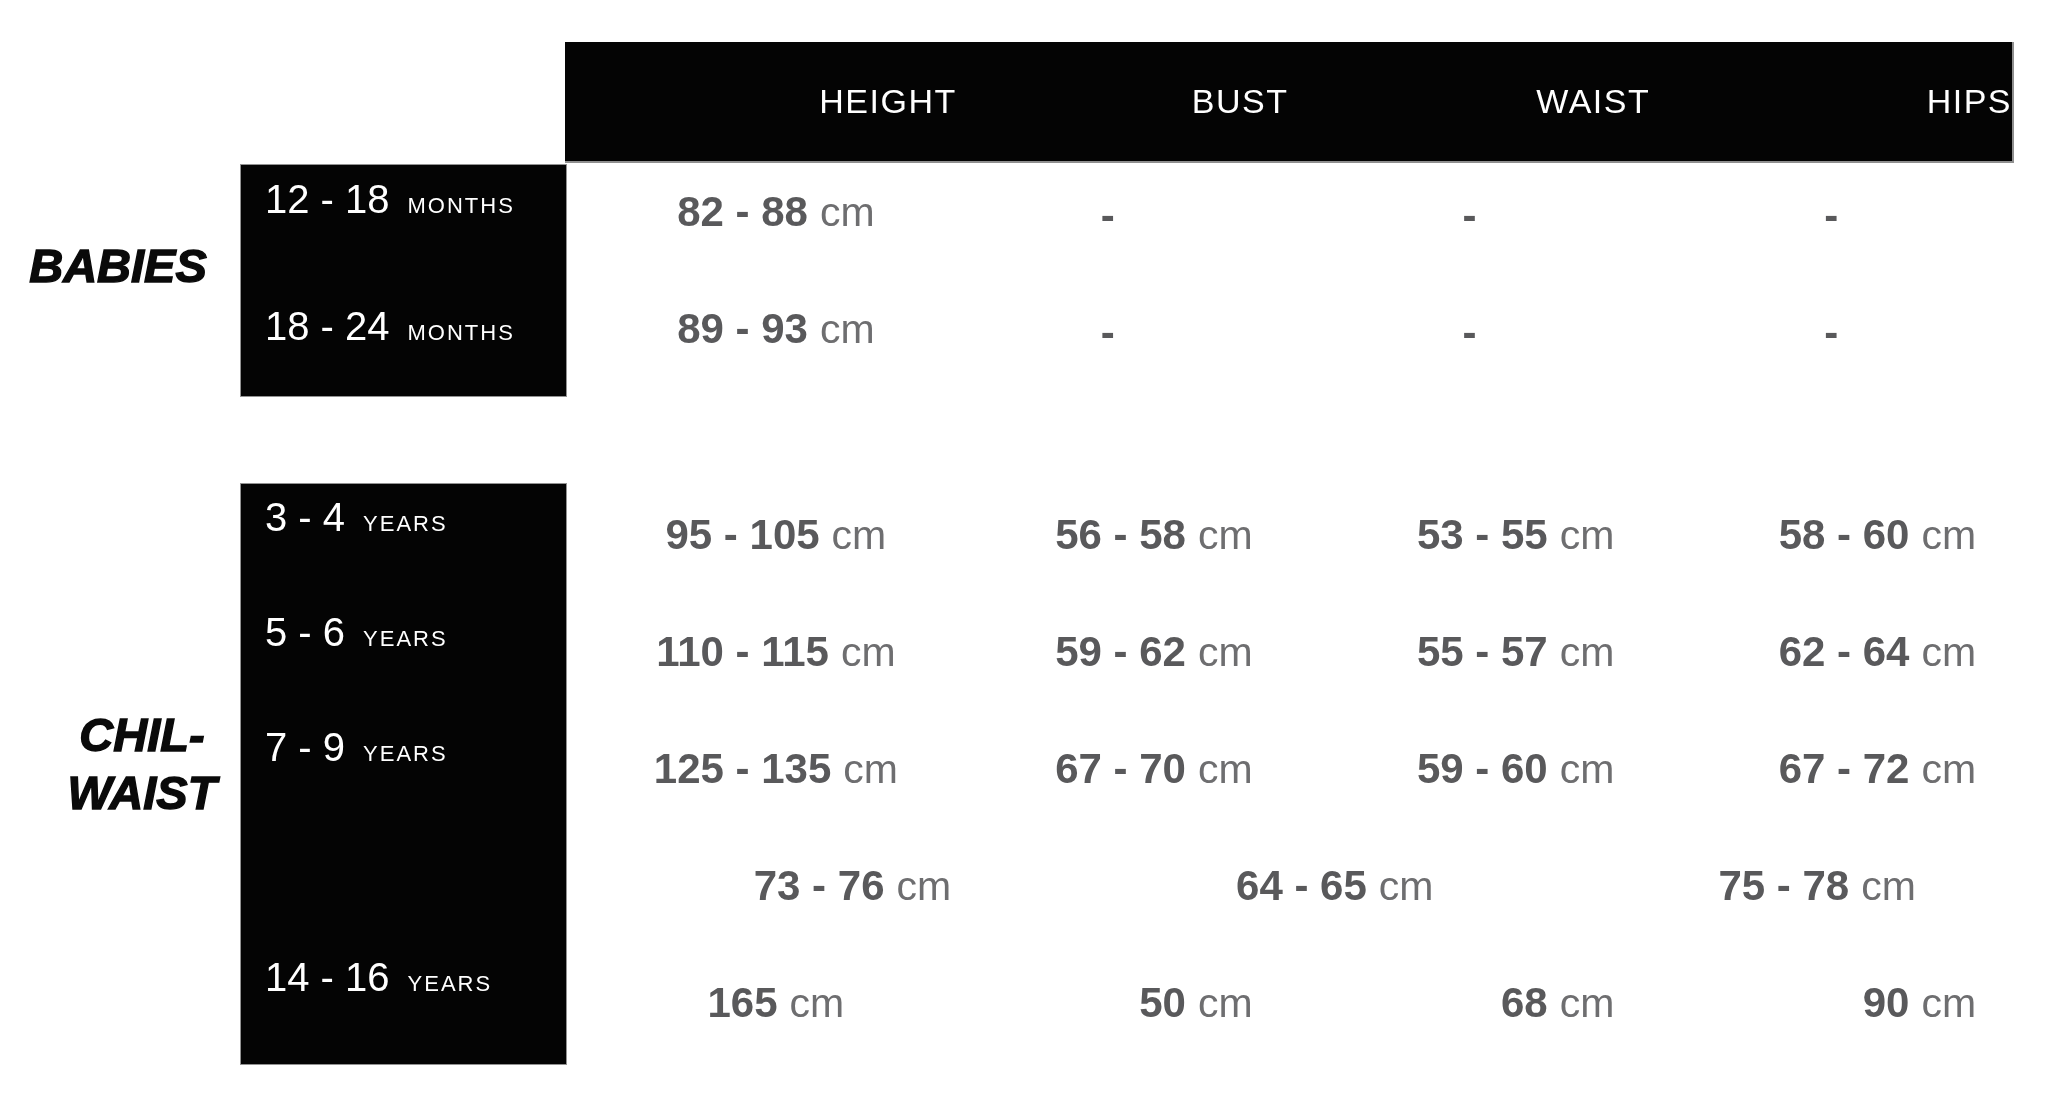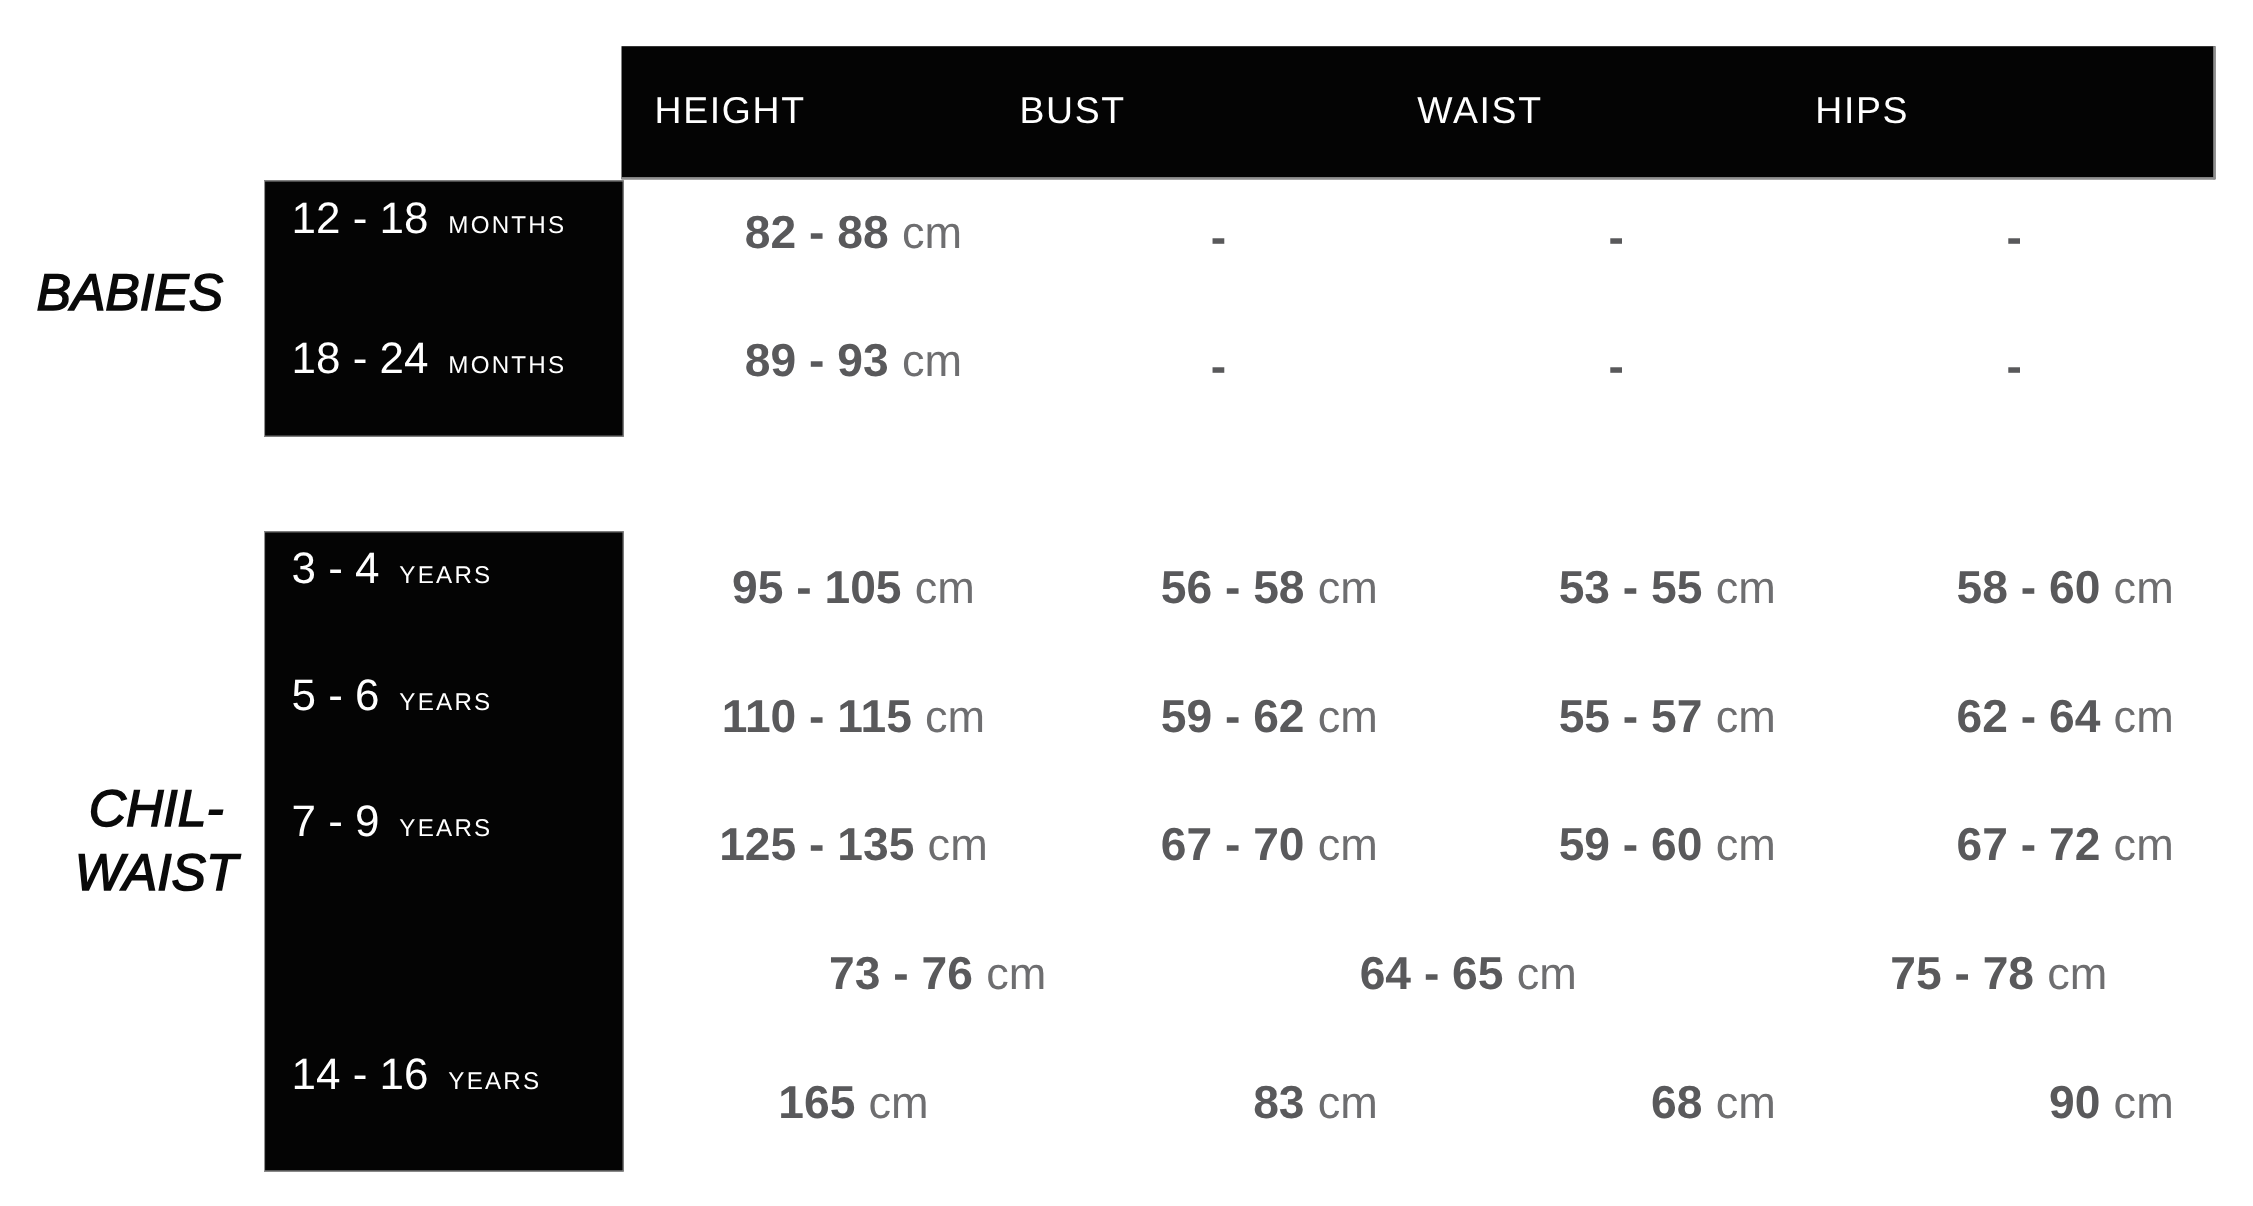--- a/index.html
+++ b/index.html
@@ -9,41 +9,41 @@
     background:#ffffff;
     font-family:"Liberation Sans", sans-serif;
     overflow:hidden;
   }
   
   .header-bar{
     position:absolute;left:565px;top:42px;width:1447px;height:119px;
     background:#040404;display:flex;
     border-right:2px solid #8f8f8f;border-bottom:2px solid #8f8f8f;
   }
-  .hcol{flex:1;display:flex;align-items:center;justify-content:flex-start;}
+  .hcol{flex:1;display:flex;align-items:center;justify-content:flex-end;}
   .hcol span{
     color:#ffffff;font-size:34px;font-weight:400;letter-spacing:1.5px;
     white-space:nowrap;
   }
   .hcol.col-h span{transform:translateX(30px);}
   
   .black-box{position:absolute;background:#040404;border:1px solid #929292;}
   #babies-box{left:240px;top:164px;width:325px;height:231px;}
   #children-box{left:240px;top:483px;width:325px;height:580px;}
   
   .size-label{
     position:absolute;left:265px;height:56px;line-height:56px;
     white-space:nowrap;color:#ffffff;z-index:2;
   }
   .size-num{font-size:40px;font-weight:normal;}
   .size-unit{font-size:22px;font-weight:400;margin-left:18px;letter-spacing:2px;}
   
   .group-label{
     position:absolute;text-align:center;color:#0a0a0a;
-    font-weight:normal;font-style:italic;
+    font-weight:bold;font-style:italic;
     -webkit-text-stroke:1.4px #0a0a0a;
     white-space:nowrap;
   }
   #babies-label{left:14px;top:240px;width:208px;font-size:47px;line-height:52px;}
   #children-label{left:36px;top:706px;width:212px;font-size:47px;line-height:58px;}
   
   .vrow{
     position:absolute;left:565px;width:1447px;height:60px;
     display:flex;z-index:1;
   }
@@ -196,21 +196,21 @@
     <div class="cell">
       <span class="val"><span class="num">75 - 78</span><span class="unit">cm</span></span>
     </div>
   </div>
 
   <div class="vrow" style="top:977px">
     <div class="cell col-h">
       <span class="val"><span class="num">165</span><span class="unit">cm</span></span>
     </div>
     <div class="cell">
-      <span class="val"><span class="num">83</span><span class="unit">cm</span></span>
+      <span class="val"><span class="num">50</span><span class="unit">cm</span></span>
     </div>
     <div class="cell">
       <span class="val"><span class="num">68</span><span class="unit">cm</span></span>
     </div>
     <div class="cell">
       <span class="val"><span class="num">90</span><span class="unit">cm</span></span>
     </div>
   </div>
 
 </div>

